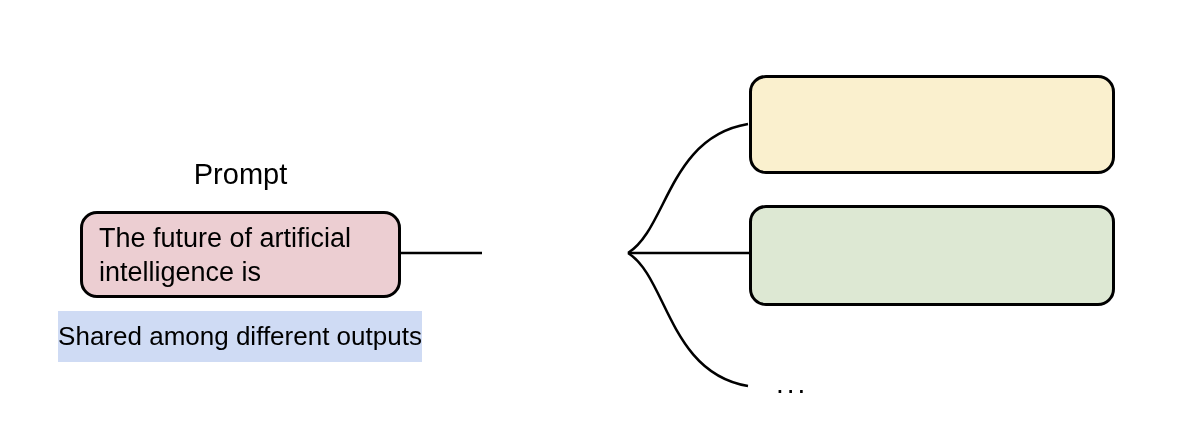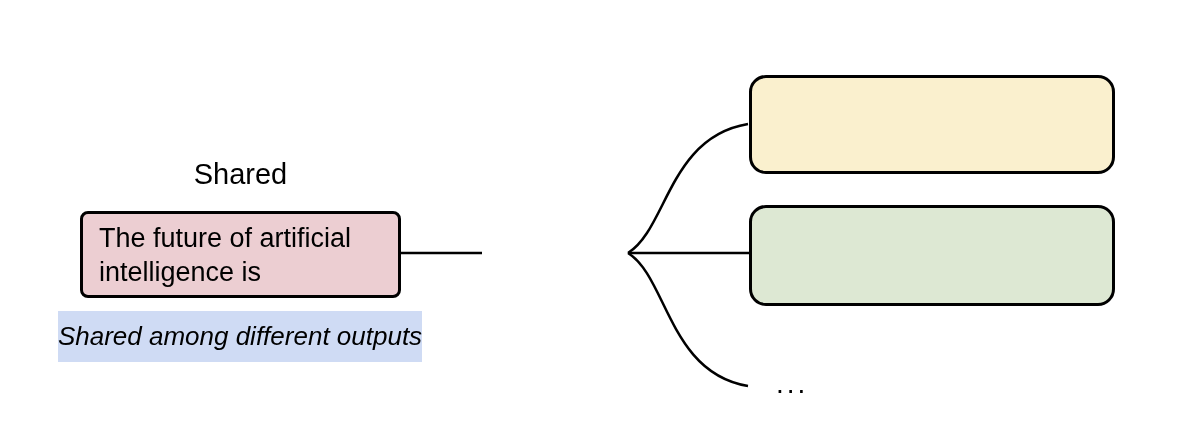--- a/index.html
+++ b/index.html
@@ -41,21 +41,21 @@
   .prompt-box {
     left: 80px; top: 211px; width: 321px; height: 87px;
     display: flex; align-items: center;
     font-size: 27px; line-height: 34px; color: #000000;
     padding: 0 14px 0 16px;
   }
   .note-box {
     position: absolute;
     left: 58px; top: 311px; width: 364px; height: 51px;
     display: flex; align-items: center; justify-content: center;
-    font-style: italic; font-size: 26px; color: #000000;
+    font-size: 26px; color: #000000;
     white-space: nowrap;
   }
   .llm-box {
     left: 482px; top: 201px; width: 146px; height: 107px;
     display: flex; align-items: center; justify-content: center;
     font-size: 30px; color: #000000;
   }
   .output-box-1 { left: 749px; top: 75px;  width: 366px; height: 99px; }
   .output-box-2 { left: 749px; top: 205px; width: 366px; height: 101px; }
   .ellipsis {
@@ -70,23 +70,23 @@
 
 <div class="canvas">
 
   <svg class="connectors" viewBox="0 0 1200 426" xmlns="http://www.w3.org/2000/svg">
     <path d="M 401 253 L 482 253" fill="none" stroke-width="2.5" stroke="#000000"></path>
     <path d="M 628 253 C 667 229, 669 137, 748 124" fill="none" stroke-width="2.5" stroke="#000000"></path>
     <path d="M 628 253 L 750 253" fill="none" stroke-width="2.5" stroke="#000000"></path>
     <path d="M 628 253 C 667 277, 669 373, 748 386" fill="none" stroke-width="2.5" stroke="#000000"></path>
   </svg>
 
-  <div class="diagram-title prompt-label">Shared</div>
+  <div class="diagram-title prompt-label">Prompt</div>
 
-  <div class="box rounded prompt-box" style="background-color: rgb(236, 206, 210); border-radius: 8px;">
+  <div class="box rounded prompt-box" style="background-color: rgb(236, 206, 210);">
     <span>The future of artificial intelligence is</span>
   </div>
 
   <div class="note-box" style="background-color: rgb(207, 219, 244);">
     <span>Shared among different outputs</span>
   </div>
 
 
 
   <div class="box rounded output-box-1" style="background-color: rgb(250, 240, 206);"></div>

